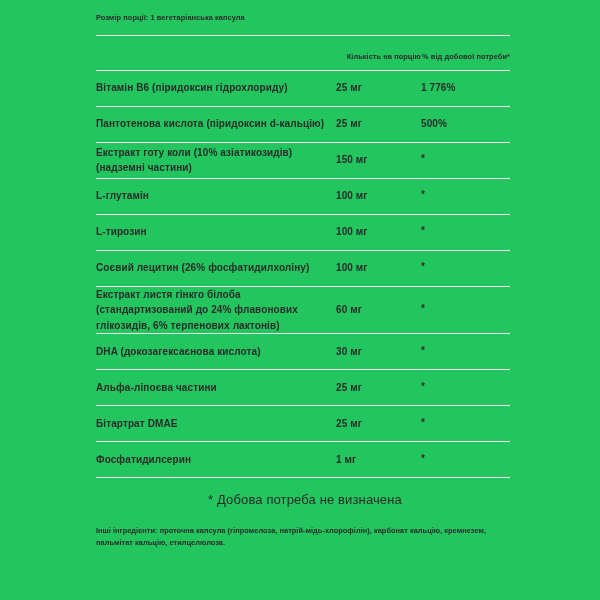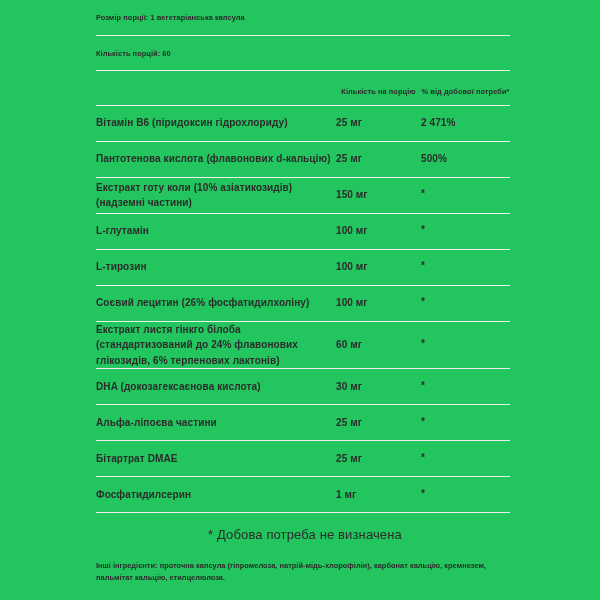--- a/index.html
+++ b/index.html
@@ -41,21 +41,21 @@
     border-collapse: collapse;
     table-layout: fixed;
   }
   table.facts col.c-name  { width: 240px; }
   table.facts col.c-amt   { width: 85px; }
   table.facts col.c-dv    { width: 89px; }
 
   table.facts th {
     font-size: 7.4px;
     font-weight: 700;
-    text-align: center;
+    text-align: right;
     color: #2b2b2b;
     padding: 0 0 9px 0;
     vertical-align: bottom;
     border-bottom: 1px solid #eeeeee;
     letter-spacing: 0.01em;
   }
   table.facts thead tr { height: 34px; }
   table.facts th.c-name-h { border-bottom: 1px solid #eeeeee; }
 
   table.facts td {
@@ -99,45 +99,42 @@
 </style>
 </head>
 <body>
 
 <div class="panel">
 
   <div class="meta-row first">
     <span class="label">Розмір порції: 1 вегетаріанська капсула</span>
   </div>
 
-  <div class="meta-row">
-    <span class="label">Кількість порцій: 60</span>
-  </div>
 
   <table class="facts">
     <colgroup>
       <col class="c-name">
         <col class="c-amt">
         <col class="c-dv">
     </colgroup>
     <thead>
       <tr>
         <th class="c-name-h"></th>
         <th>Кількість на порцію</th>
         <th>% від добової потреби*</th>
       </tr>
     </thead>
     <tbody>
       <tr>
         <td>Вітамін B6 (піридоксин гідрохлориду)</td>
         <td>25 мг</td>
-        <td>2 471%</td>
+        <td>1 776%</td>
       </tr>
       <tr>
-        <td>Пантотенова кислота (флавонових d-кальцію)</td>
+        <td>Пантотенова кислота (піридоксин d-кальцію)</td>
         <td>25 мг</td>
         <td>500%</td>
       </tr>
       <tr>
         <td>Екстракт готу коли (10% азіатикозидів) (надземні частини)</td>
         <td>150 мг</td>
         <td class="dv-star">*</td>
       </tr>
       <tr>
         <td>L-глутамін</td>

